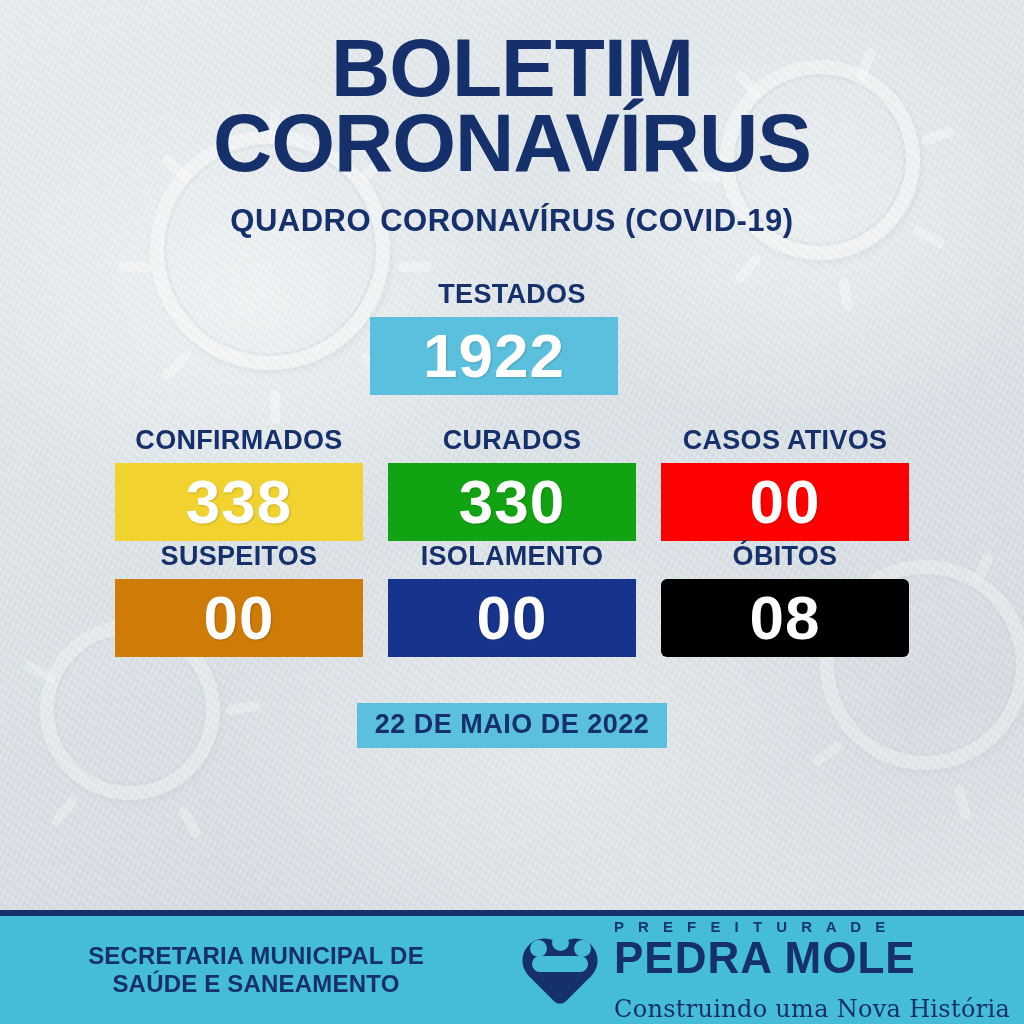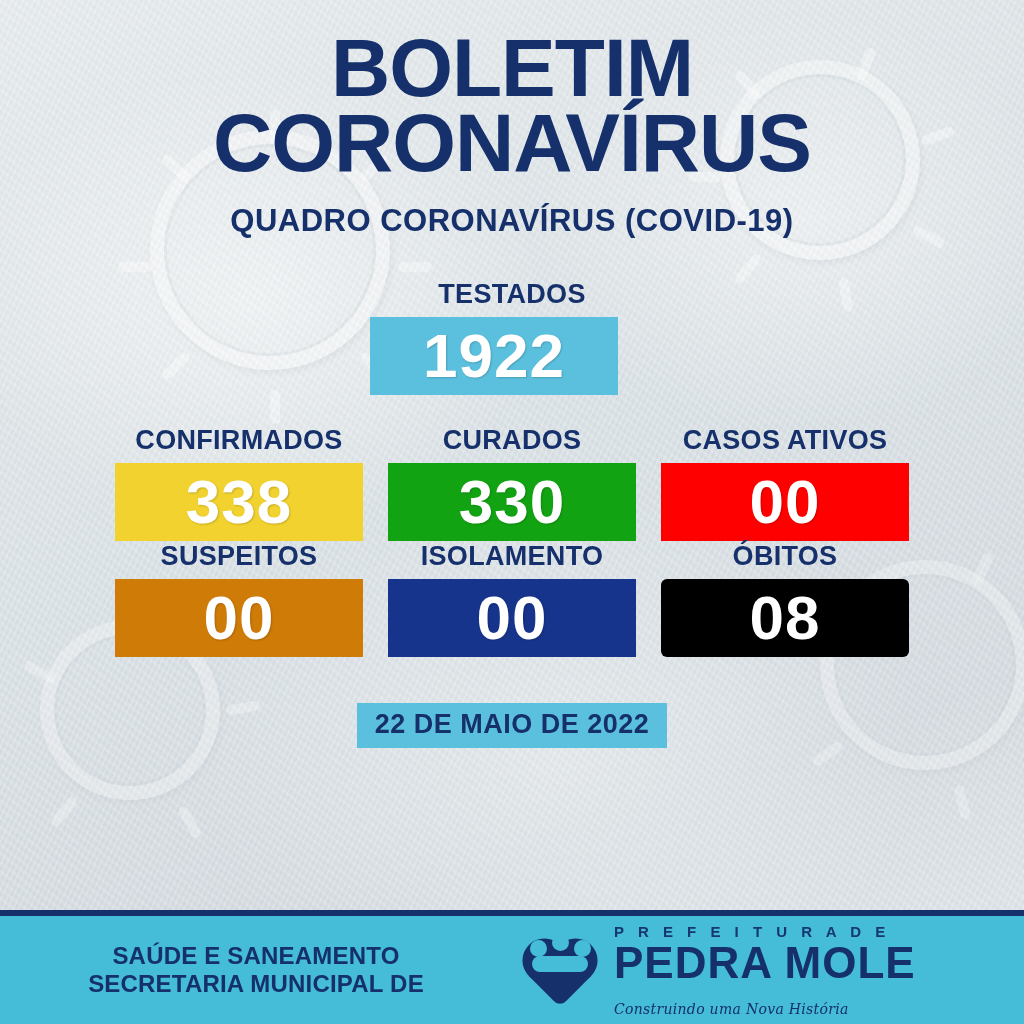--- a/index.html
+++ b/index.html
@@ -178,22 +178,21 @@
   .logo-text { color: #15306b; line-height: 1; }
   .logo-text .pref {
     font-size: 15px; font-weight: 700; letter-spacing: 5px;
     opacity: 0.95;
   }
   .logo-text .name {
     font-size: 44px; font-weight: 800; letter-spacing: 1px; margin-top: 2px;
   }
   .logo-text .slogan {
     font-family: "DejaVu Serif", serif;
-    font-style: italic;
-    font-size: 14px;
+    font-size: 24px;
     margin-top: 17px;
     letter-spacing: 0.3px;
   }
 </style>
 </head>
 <body>
 
 <div id="poster">
   <div class="virus" style="left:150px; top:130px; width:240px; height:240px;">
     <span style="transform: rotate(0deg) translate(0,-140px);"></span>
@@ -279,22 +278,22 @@
     </div>
 
   </div>
 
   <div class="date-wrap">
     <div class="date">22 DE MAIO DE 2022</div>
   </div>
 
   <footer>
     <div class="foot-left">
+      <div>SECRETARIA MUNICIPAL DE</div>
       <div>SAÚDE E SANEAMENTO</div>
-      <div>SECRETARIA MUNICIPAL DE</div>
     </div>
     <div class="foot-right">
       <div class="logo-mark">
         <div class="heart"></div>
         <div class="arms"></div>
         <div class="fig f1"></div>
         <div class="fig f2"></div>
         <div class="fig f3"></div>
       </div>
       <div class="logo-text">

